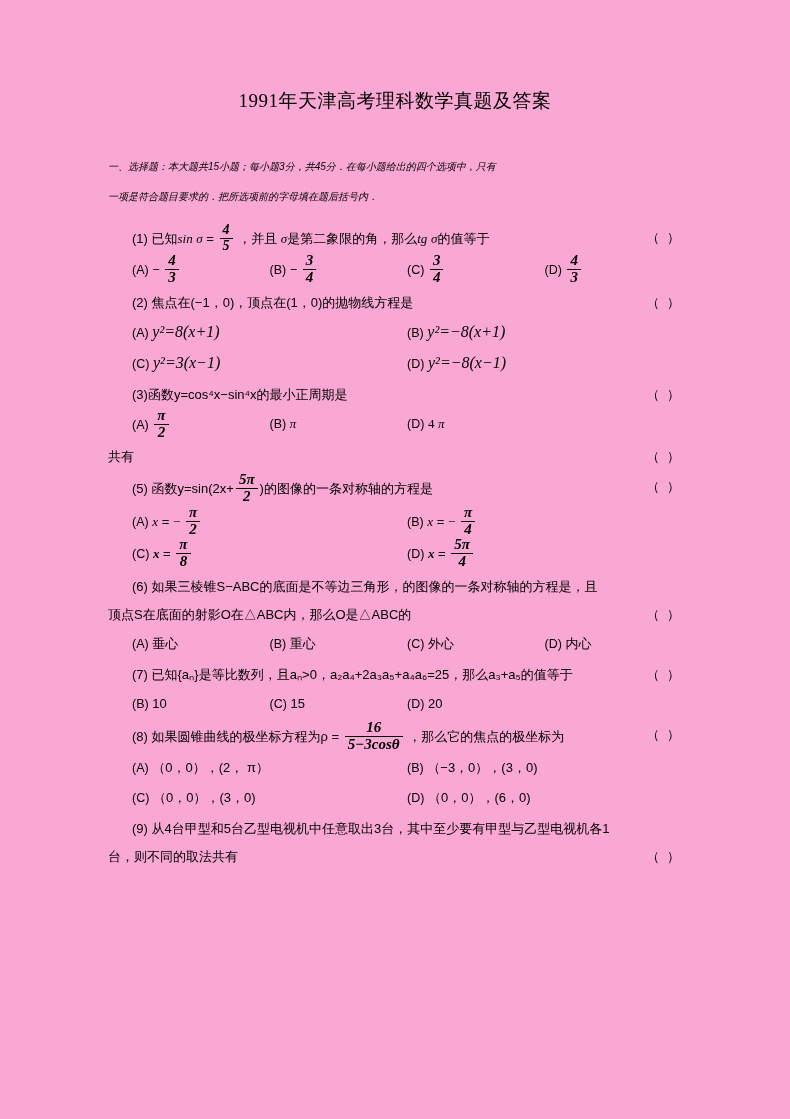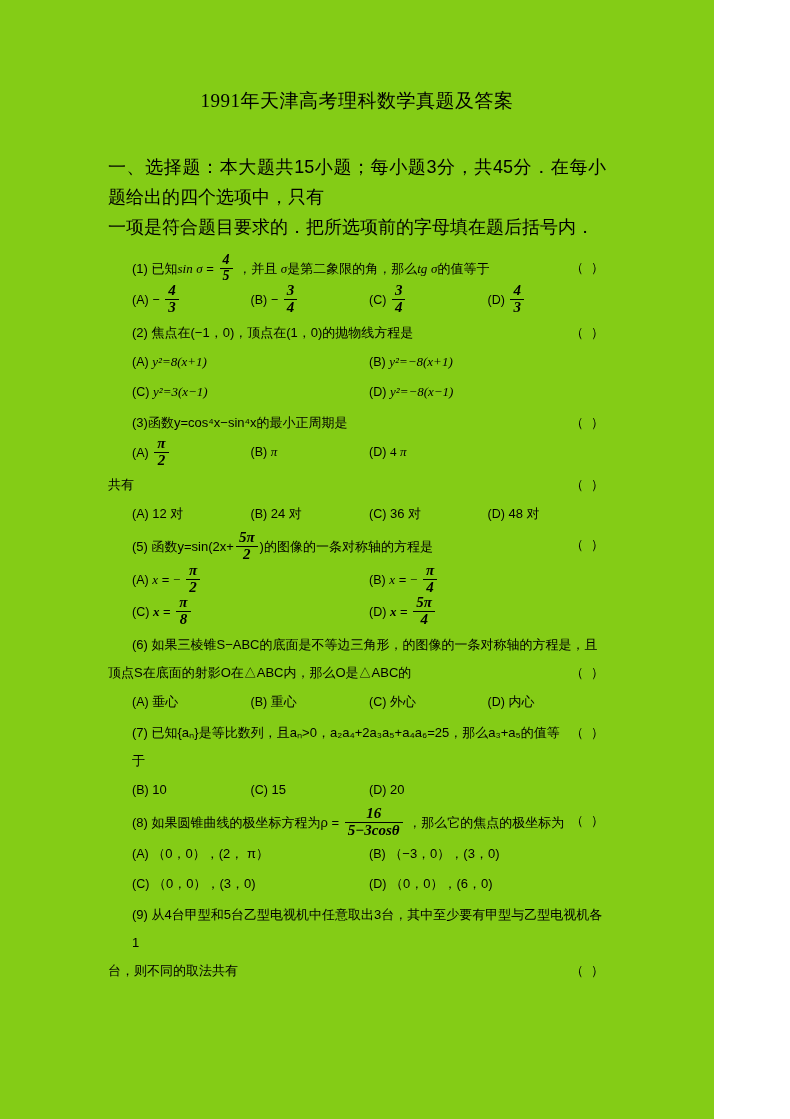--- a/index.html
+++ b/index.html
@@ -2,43 +2,44 @@
 <html><head>
 <meta charset="utf-8">
 <style>
   html, body {
     margin: 0;
     padding: 0;
     background: #ffffff;
   }
   .page {
     position: relative;
-    width: 714px;
+    width: 790px;
     height: 1119px;
-    background: #84cc16;
+    background: #f9a8d4;
     font-family: "Liberation Sans", sans-serif;
     color: #000000;
     overflow: hidden;
   }
   .page-inner {
     padding: 88px 108px 0 108px;
   }
   .doc-title {
     text-align: center;
     font-size: 19px;
     font-family: "Liberation Serif", serif;
     letter-spacing: 0.5px;
     margin: 0 0 38px 0;
     font-weight: normal;
   }
   .intro {
-    font-size: 18px;
+    font-size: 10px;
     line-height: 30px;
     text-align: justify;
     margin-bottom: 12px;
+    font-style: italic;
   }
   .q {
     font-size: 13px;
     line-height: 28px;
     margin-top: 2px;
   }
   .q-stem {
     padding-left: 24px;
     position: relative;
   }
@@ -98,21 +99,21 @@
   .frac .den {
     display: block;
     border-top: 1.2px solid #000;
     padding: 0 3px;
     font-size: 14px;
   }
   .frac.big .num, .frac.big .den {
     font-size: 15px;
   }
   .small {
-    font-size: 13px;
+    font-size: 16px;
     text-align: right;
   }
 </style>
 </head>
 <body>
 
 <div class="page">
   <div class="page-inner">
 
     <h1 class="doc-title">1991年天津高考理科数学真题及答案</h1>
@@ -201,38 +202,20 @@
           <span class="mathup">4</span> <span class="math">π</span>
         </div>
       </div>
     </div>
 
     <div class="q">
       <div class="q-stem nofirst">
         <span class="paren">（    ）</span>
         <span>共有</span>
       </div>
-      <div class="opts four">
-        <div class="opt">
-          <span class="lbl">(A)</span>
-          <span>12 对</span>
-        </div>
-        <div class="opt">
-          <span class="lbl">(B)</span>
-          <span>24 对</span>
-        </div>
-        <div class="opt">
-          <span class="lbl">(C)</span>
-          <span>36 对</span>
-        </div>
-        <div class="opt">
-          <span class="lbl">(D)</span>
-          <span>48 对</span>
-        </div>
-      </div>
     </div>
 
     <div class="q">
       <div class="q-stem">
         <span class="paren">（    ）</span>
         <span>(5)</span>
         <span>函数y=sin(2x+</span><span class="frac big"><span class="num">5π</span><span class="den">2</span></span><span>)的图像的一条对称轴的方程是</span>
       </div>
       <div class="opts two">
         <div class="opt">

